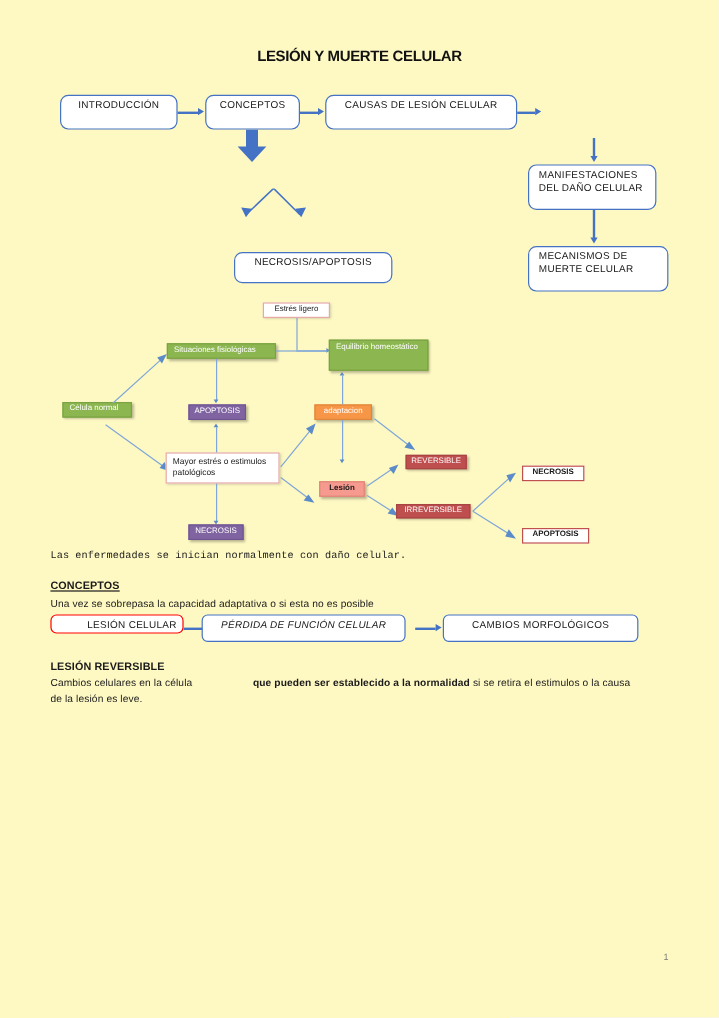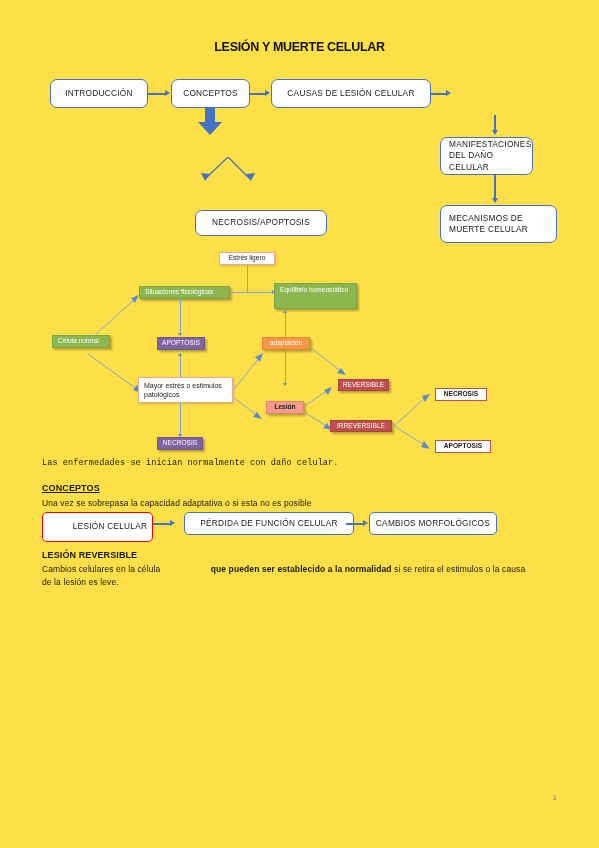--- a/index.html
+++ b/index.html
@@ -7,21 +7,21 @@
     padding: 0;
     background: #f4f4f4;
   }
   body {
     font-family: "Liberation Sans", sans-serif;
   }
   #page {
     position: relative;
     width: 599px;
     height: 848px;
-    background: #fde047;
+    background: #fef9c3;
     overflow: hidden;
   }
 
   
   #doc-title {
     position: absolute;
     left: 0; right: 0;
     top: 40px;
     text-align: center;
     font-size: 12.5px;
@@ -34,21 +34,21 @@
   .flowbox {
     position: absolute;
     box-sizing: border-box;
     border: 1.4px solid #4472c4;
     border-radius: 7px;
     background: #ffffff;
     color: #1a1a1a;
     font-size: 8.3px;
     letter-spacing: 0.25px;
     display: flex;
-    align-items: center;
+    align-items: flex-start;
     justify-content: center;
     text-align: center;
     line-height: 1.35;
     padding: 2px 4px;
   }
   .flowbox.left-align {
     justify-content: flex-start;
     text-align: left;
     padding-left: 8px;
   }
@@ -193,21 +193,21 @@
     <polygon points="65,24 60,17 69,16" fill="#4472c4"></polygon>
   </svg>
 
   <div class="flowbox" style="left:195px; top:178px; width:132px; height:26px;margin-top:32px;">
     <span>NECROSIS/APOPTOSIS</span>
   </div>
 
   <div class="vline" style="left:494px; top:115px; height:16px;"></div>
   <div class="arrow-d" style="left:491.5px; top:130px;"></div>
 
-  <div class="flowbox left-align" style="left:440px; top:137px; width:93px; height:38px;">
+  <div class="flowbox left-align" style="left:440px; top:137px; width:107px; height:38px;">
     <span>MANIFESTACIONES DEL DAÑO CELULAR</span>
   </div>
 
   <div class="vline" style="left:494px; top:175px; height:24px;"></div>
   <div class="arrow-d" style="left:491.5px; top:198px;"></div>
 
   <div class="flowbox left-align" style="left:440px; top:205px; width:117px; height:38px;">
     <span>MECANISMOS DE MUERTE CELULAR</span>
   </div>
 
@@ -325,33 +325,33 @@
   <div class="cbox whitered center" style="left:435px; top:440px; width:56px; height:13px;">
     <span>APOPTOSIS</span>
   </div>
 
   <div class="ptext" style="left:42px; top:457px;font-family:Liberation Mono, monospace;">Las enfermedades se inician normalmente con daño celular.</div>
 
   <div class="ptext heading underline" style="left:42px; top:482px;">CONCEPTOS</div>
 
   <div class="ptext" style="left:42px; top:497px;">Una vez se sobrepasa la capacidad adaptativa o si esta no es posible</div>
 
-  <div class="flowbox red" style="left:42px; top:512px; width:111px; height:30px; border-radius:5px;padding-left:29px;">
+  <div class="flowbox red" style="left:42px; top:512px; width:111px; height:16px; border-radius:5px;padding-left:29px;">
     <span>LESIÓN CELULAR</span>
   </div>
   <div class="hline" style="left:153px; top:523px; width:17px;"></div>
   <div class="arrow-r" style="left:170px; top:519.5px;"></div>
 
-  <div class="flowbox" style="left:184px; top:512px; width:170px; height:23px; border-radius:5px;">
+  <div class="flowbox" style="left:168px; top:512px; width:170px; height:23px; border-radius:5px;font-style:italic;">
     <span>PÉRDIDA DE FUNCIÓN CELULAR</span>
   </div>
   <div class="hline" style="left:346px; top:523px; width:17px;"></div>
   <div class="arrow-r" style="left:363px; top:519.5px;"></div>
 
-  <div class="flowbox" style="left:369px; top:512px; width:128px; height:23px; border-radius:5px;">
+  <div class="flowbox" style="left:369px; top:512px; width:163px; height:23px; border-radius:5px;">
     <span>CAMBIOS MORFOLÓGICOS</span>
   </div>
 
   <div class="ptext heading" style="left:42px; top:549px;">LESIÓN REVERSIBLE</div>
 
   <div class="ptext" style="left:42px; top:563px; width:500px;">
     <span>Cambios celulares en la célula </span><b>que pueden ser establecido a la normalidad</b><span> si se retira el estimulos o la causa</span>
   </div>
   <div class="ptext" style="left:42px; top:576px;">de la lesión es leve.</div>
 

